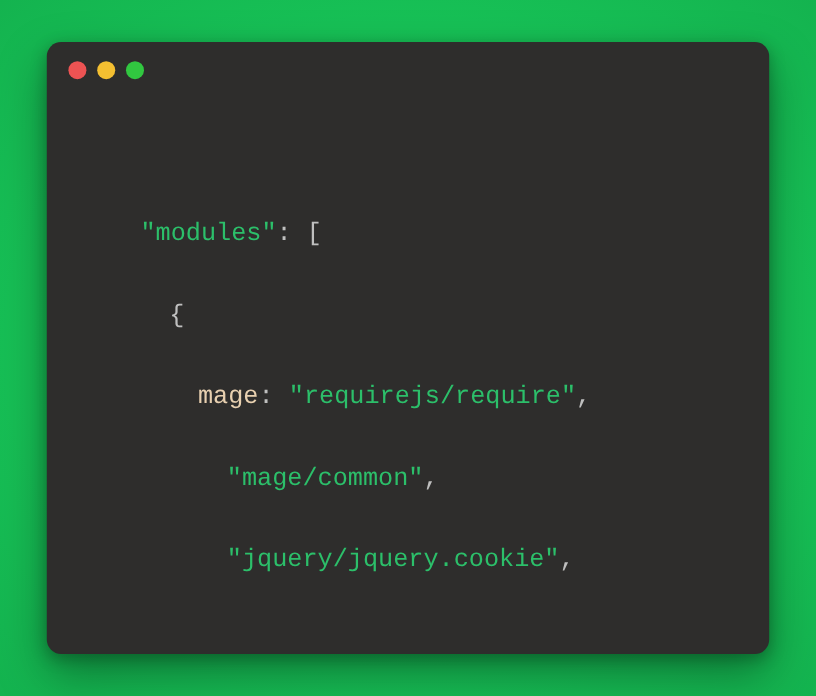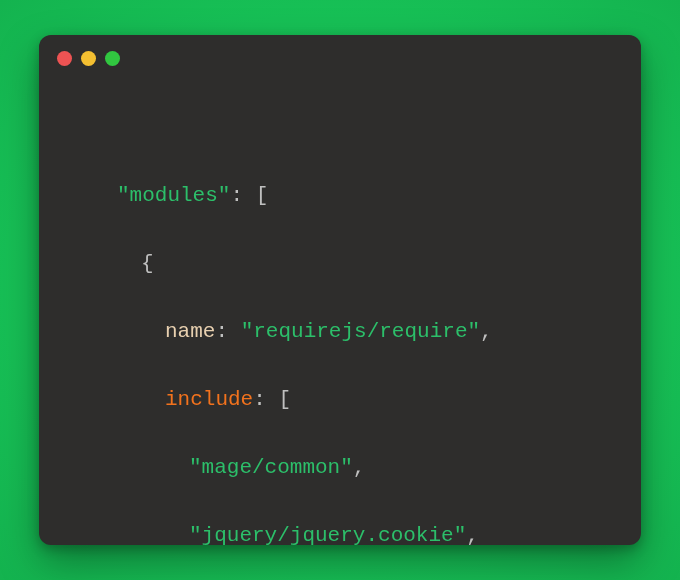--- a/index.html
+++ b/index.html
@@ -59,22 +59,21 @@
 
 <div class="window">
   <div class="titlebar">
     <span class="dot red"></span>
     <span class="dot yellow"></span>
     <span class="dot green"></span>
   </div>
   <div class="code">
 <span class="line ind1"><span class="str">"modules"</span><span class="punct">: [</span></span>
 <span class="line ind2"><span class="punct">{</span></span>
-<span class="line ind3"><span class="ident">name</span><span class="punct">: </span><span class="str">"requirejs/require"</span><span class="punct">,</span></span>
-<span class="line ind3"><span class="kw">include</span><span class="punct">: [</span></span>
+<span class="line ind3"><span class="ident">mage</span><span class="punct">: </span><span class="str">"requirejs/require"</span><span class="punct">,</span></span>
 <span class="line ind4"><span class="str">"mage/common"</span><span class="punct">,</span></span>
 <span class="line ind4"><span class="str">"jquery/jquery.cookie"</span><span class="punct">,</span></span>
 
 
 
 
 
   </div>
 </div>
 

